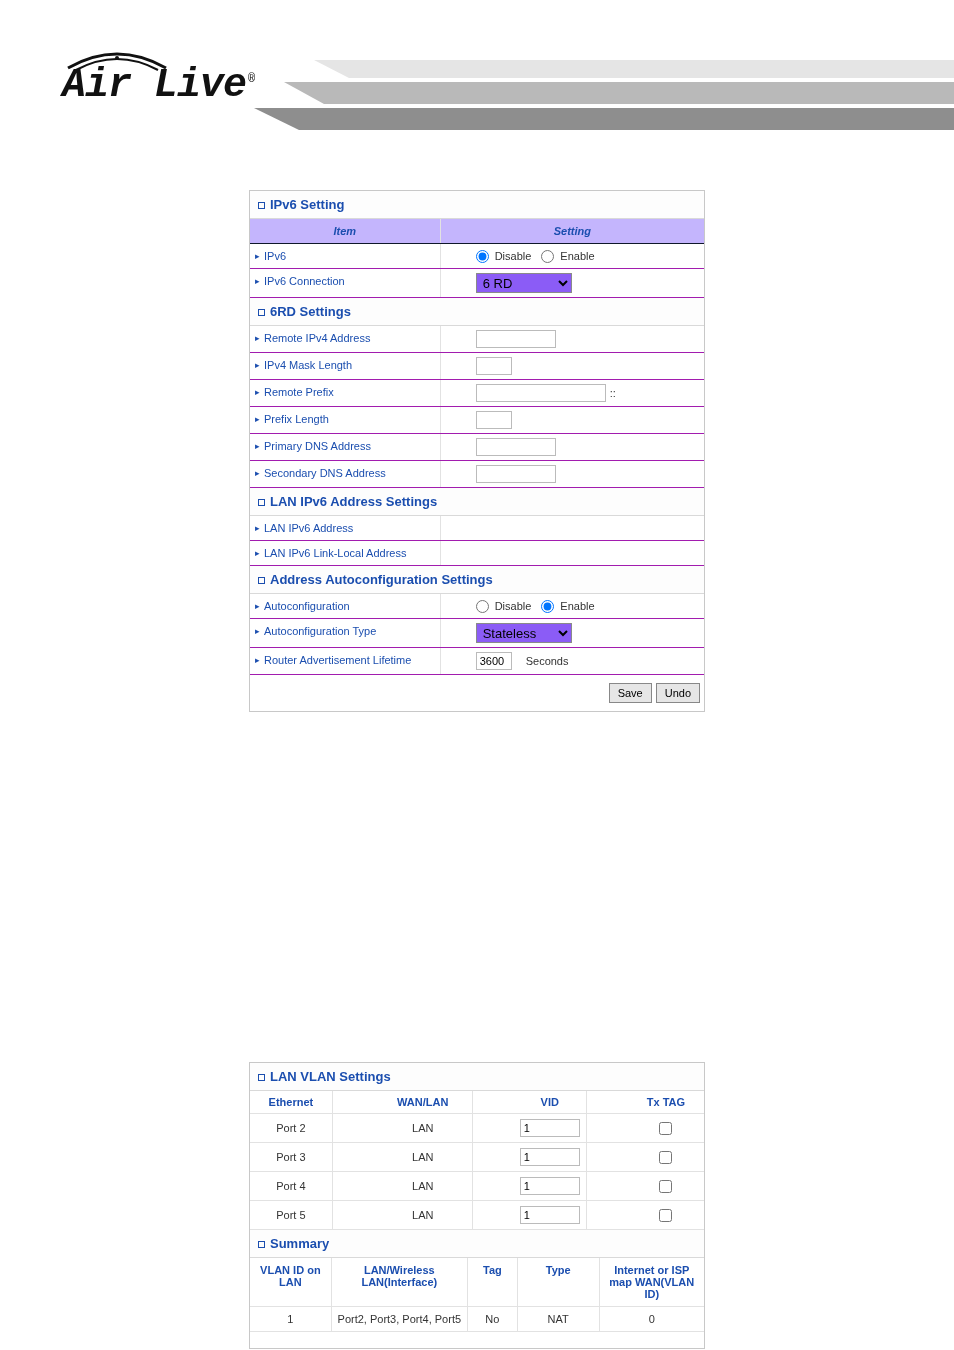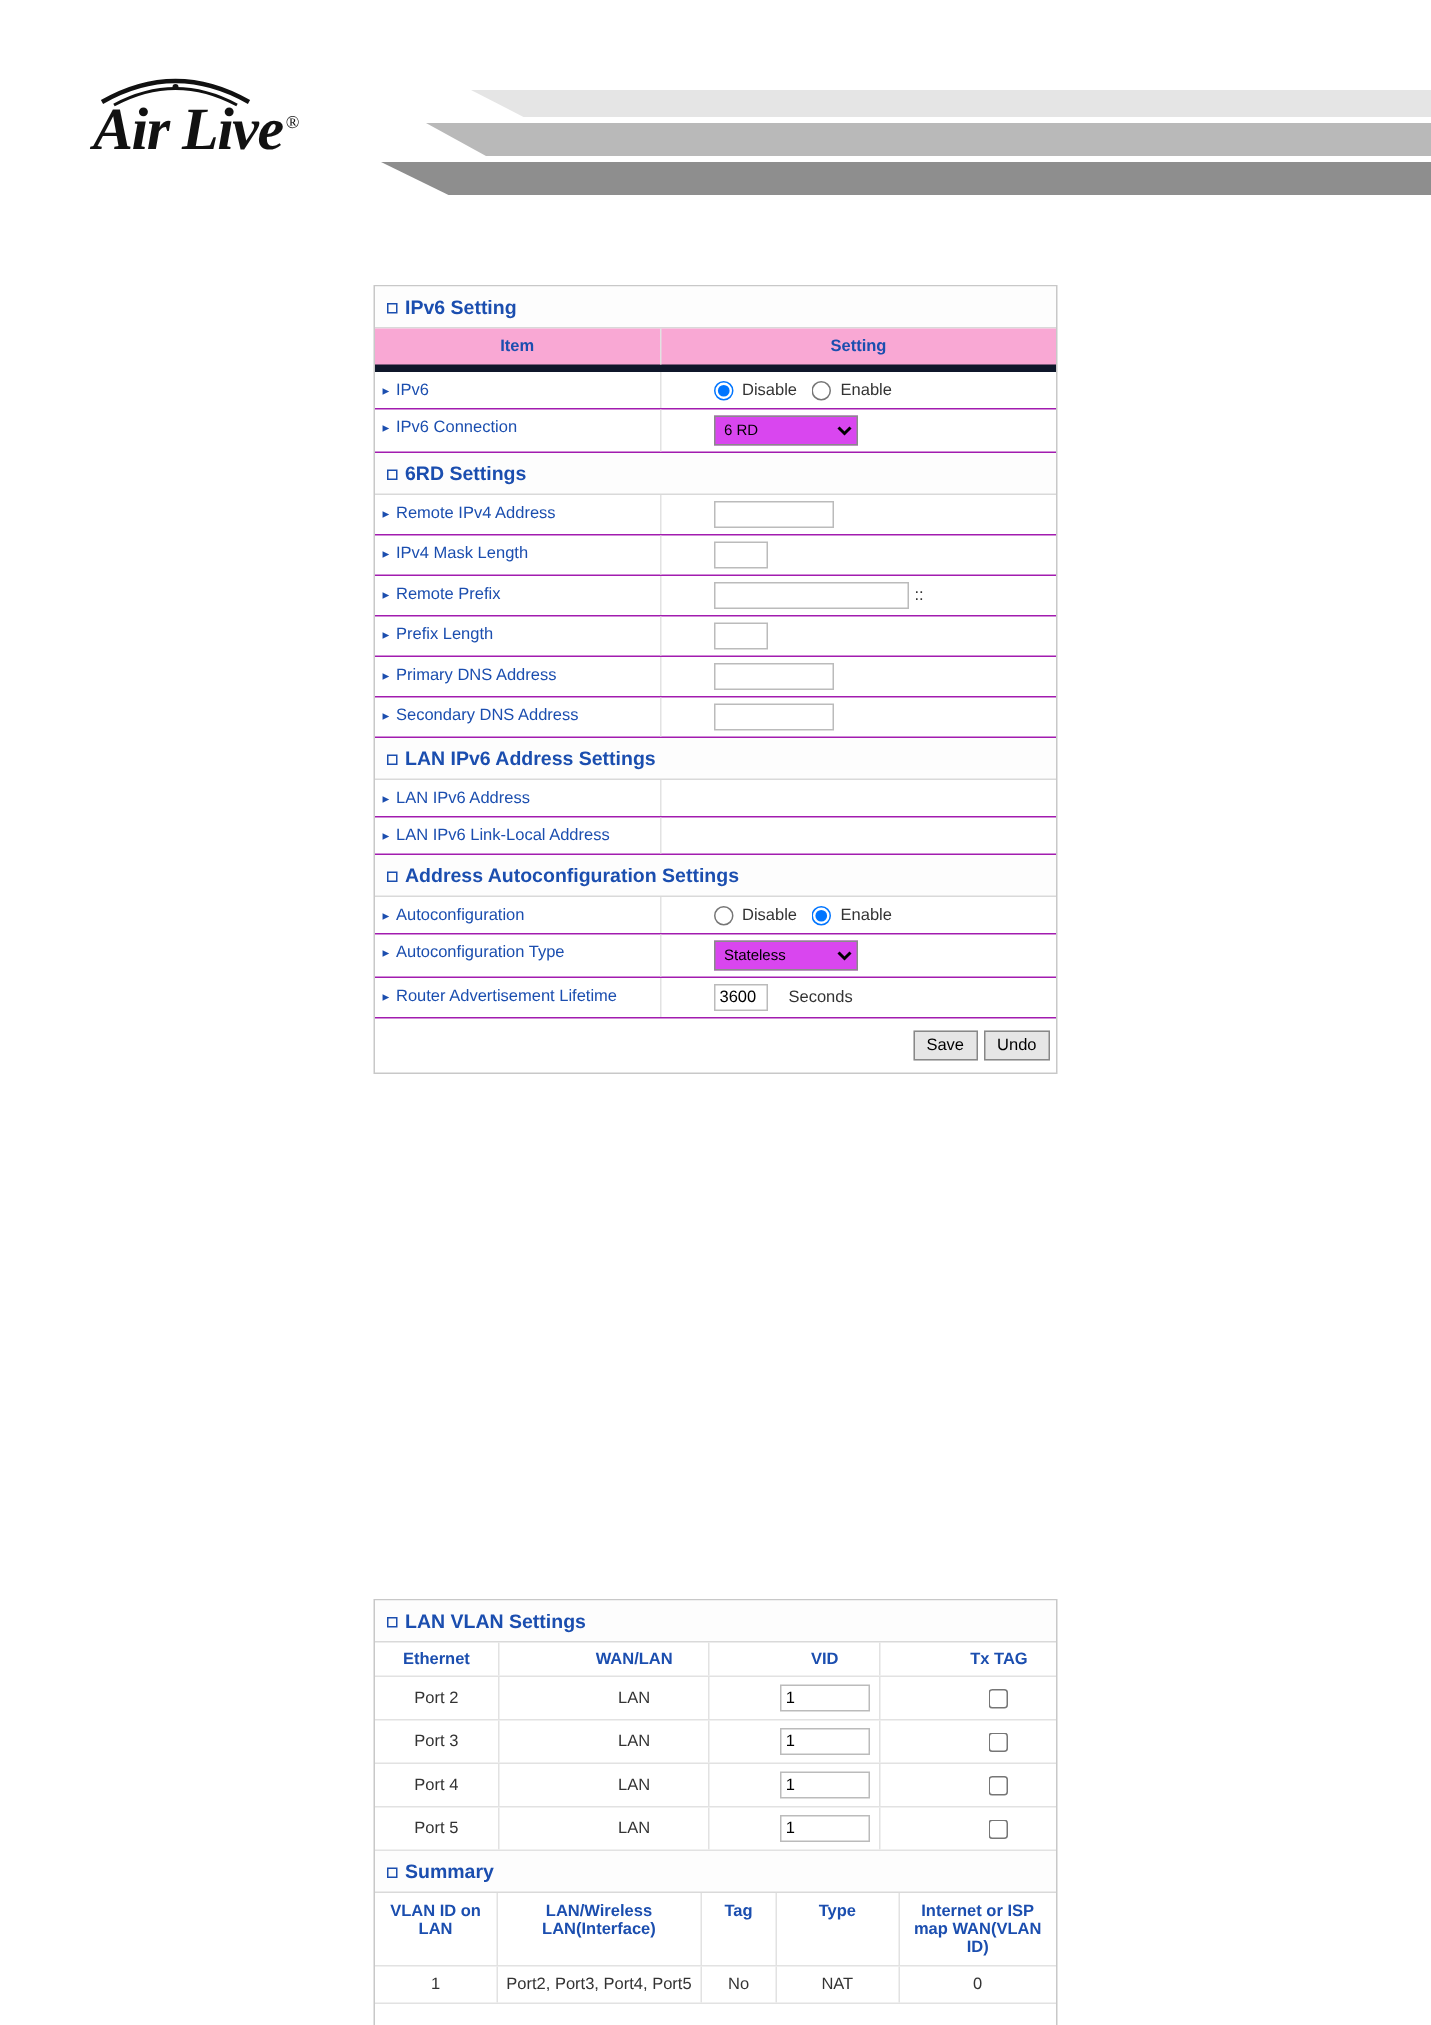--- a/index.html
+++ b/index.html
@@ -21,21 +21,21 @@
   }
   .logo-wrap {
     position: absolute;
     left: 62px;
     top: 48px;
   }
   .logo-arc {
     display: block;
   }
   .logo-text {
-    font-family: Liberation Serif, serif;
+    font-family: Liberation Mono, monospace;
     font-size: 40px;
     font-weight: 700;
     font-style: italic;
     color: #111;
     letter-spacing: -1px;
     line-height: 1;
     margin-top: -6px;
   }
   .logo-reg {
     font-size: 12px;
@@ -108,22 +108,23 @@
     flex: 1;
     padding: 4px 8px;
     color: #333;
     font-size: 11px;
     display: flex;
     align-items: center;
     gap: 4px;
   }
   .hdr-row {
     display: flex;
-    background: #f9a8d4;
-    border-bottom: 5px solid #0f172a;
+    background: #c4b5fd;
+    border-bottom: 1px solid #0f172a;
+    font-style: italic;
   }
   .hdr-cell {
     text-align: center;
     color: #1b4eaf;
     font-weight: bold;
     font-size: 11px;
     padding: 6px 4px;
     border-right: 1px solid #e2e2e2;
   }
   .hdr-cell:last-child { border-right: none; }
@@ -145,23 +146,23 @@
   input[type=text].med {
     width: 130px;
     height: 18px;
     border: 1px solid #bbb;
     padding: 1px 3px;
     font-size: 11px;
   }
   select.sel {
     height: 20px;
     border: 1px solid #8a8a8a;
-    font-size: 10px;
+    font-size: 13px;
     padding: 0 2px;
-    background: #d946ef;
+    background: #8b5cf6;
   }
   select.sel.w1 { width: 96px; }
   select.sel.w2 { width: 96px; }
 
   .radio-row input[type=radio] {
     vertical-align: middle;
     margin: 0 2px 0 0;
   }
   .btn {
     font-size: 11px;

